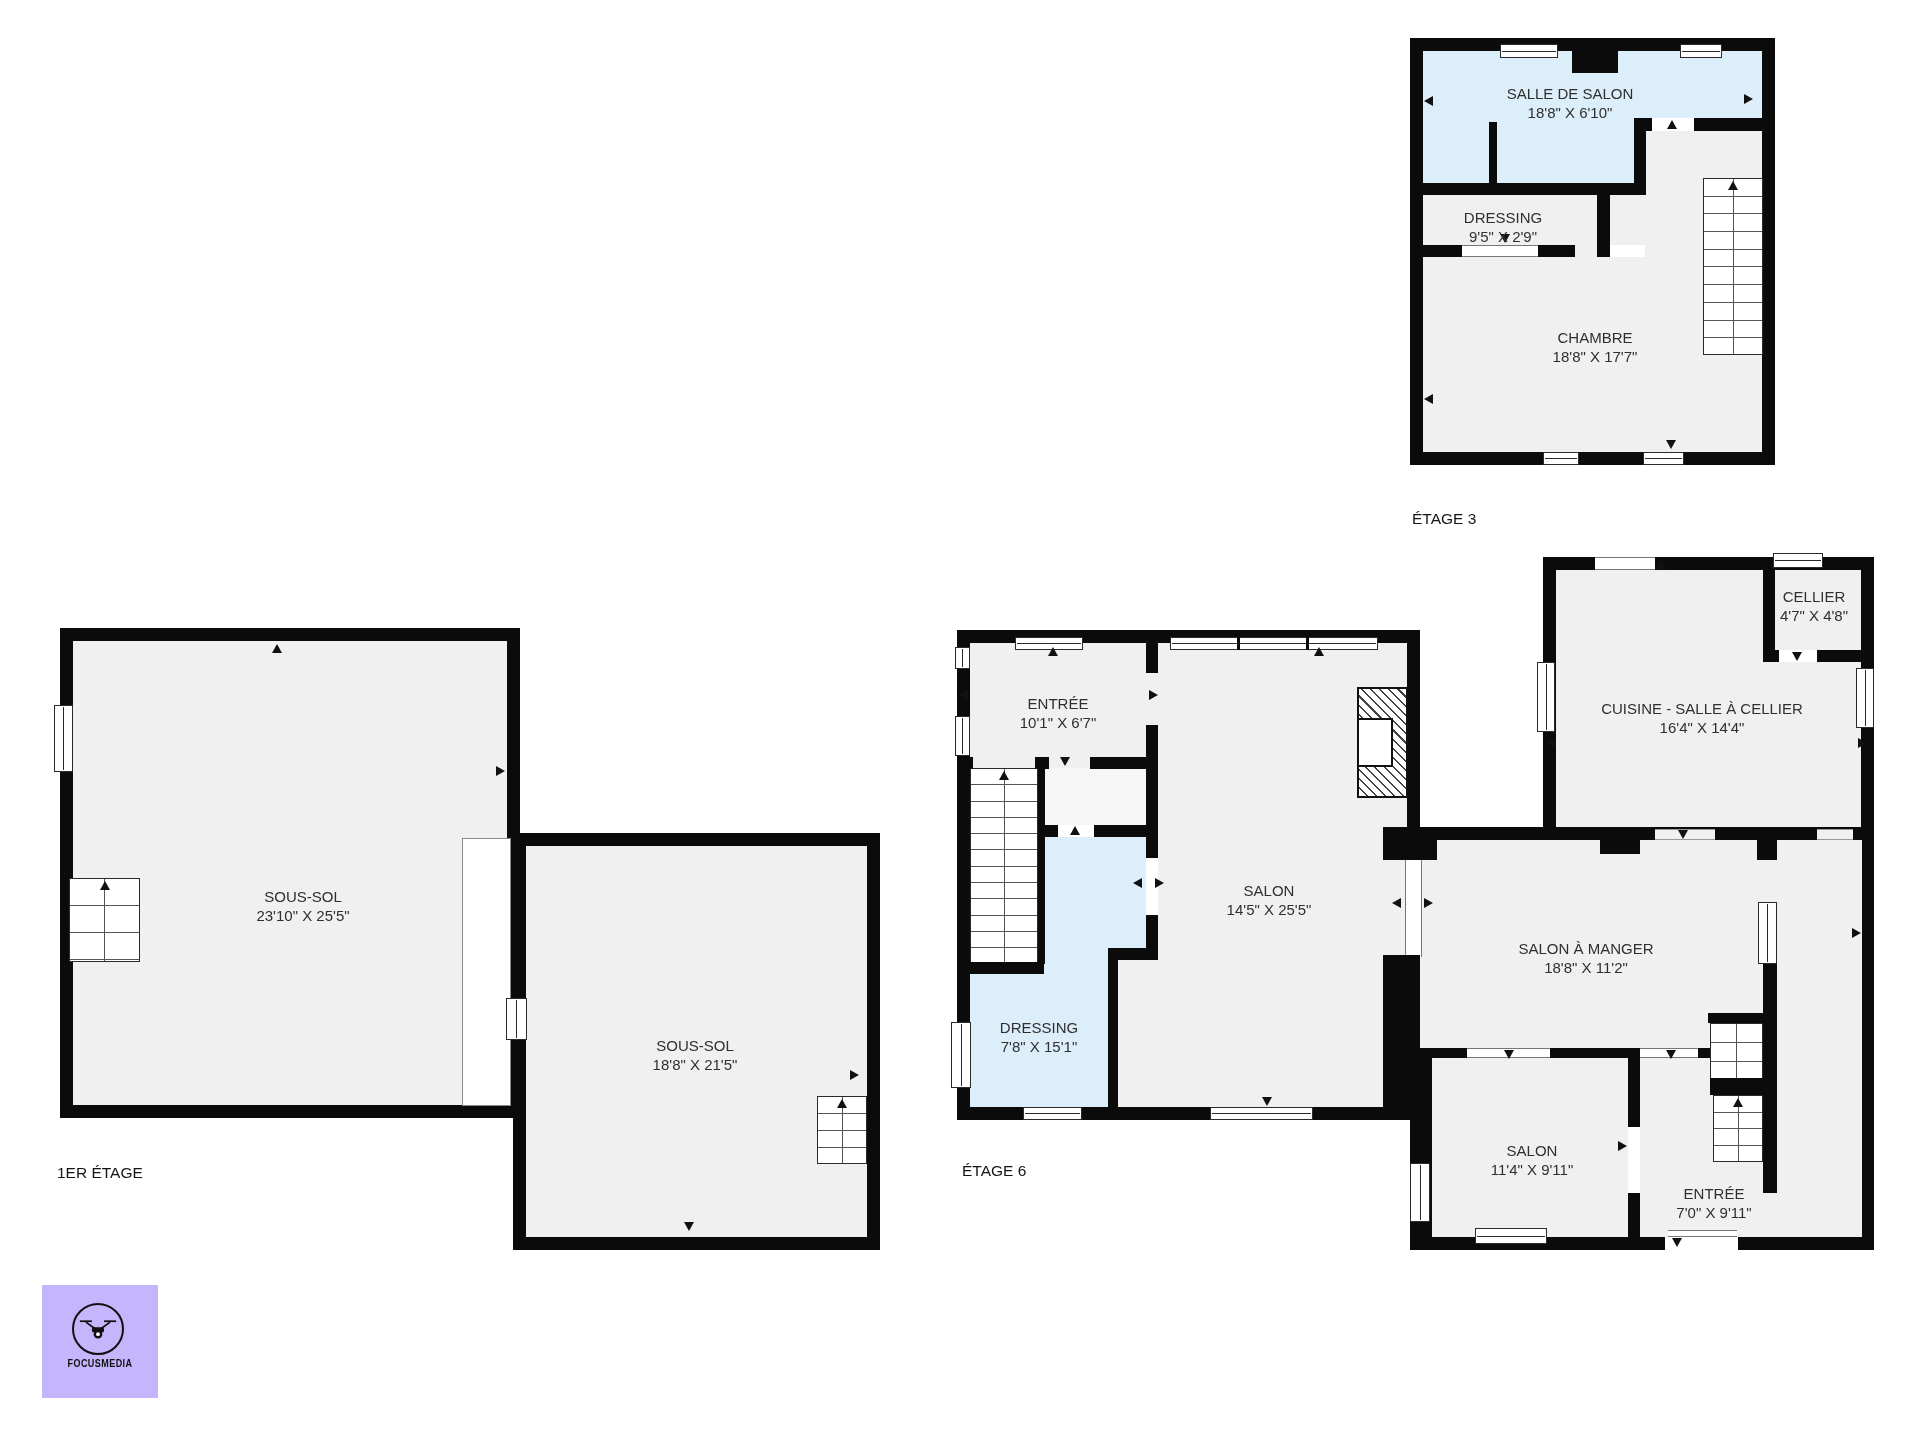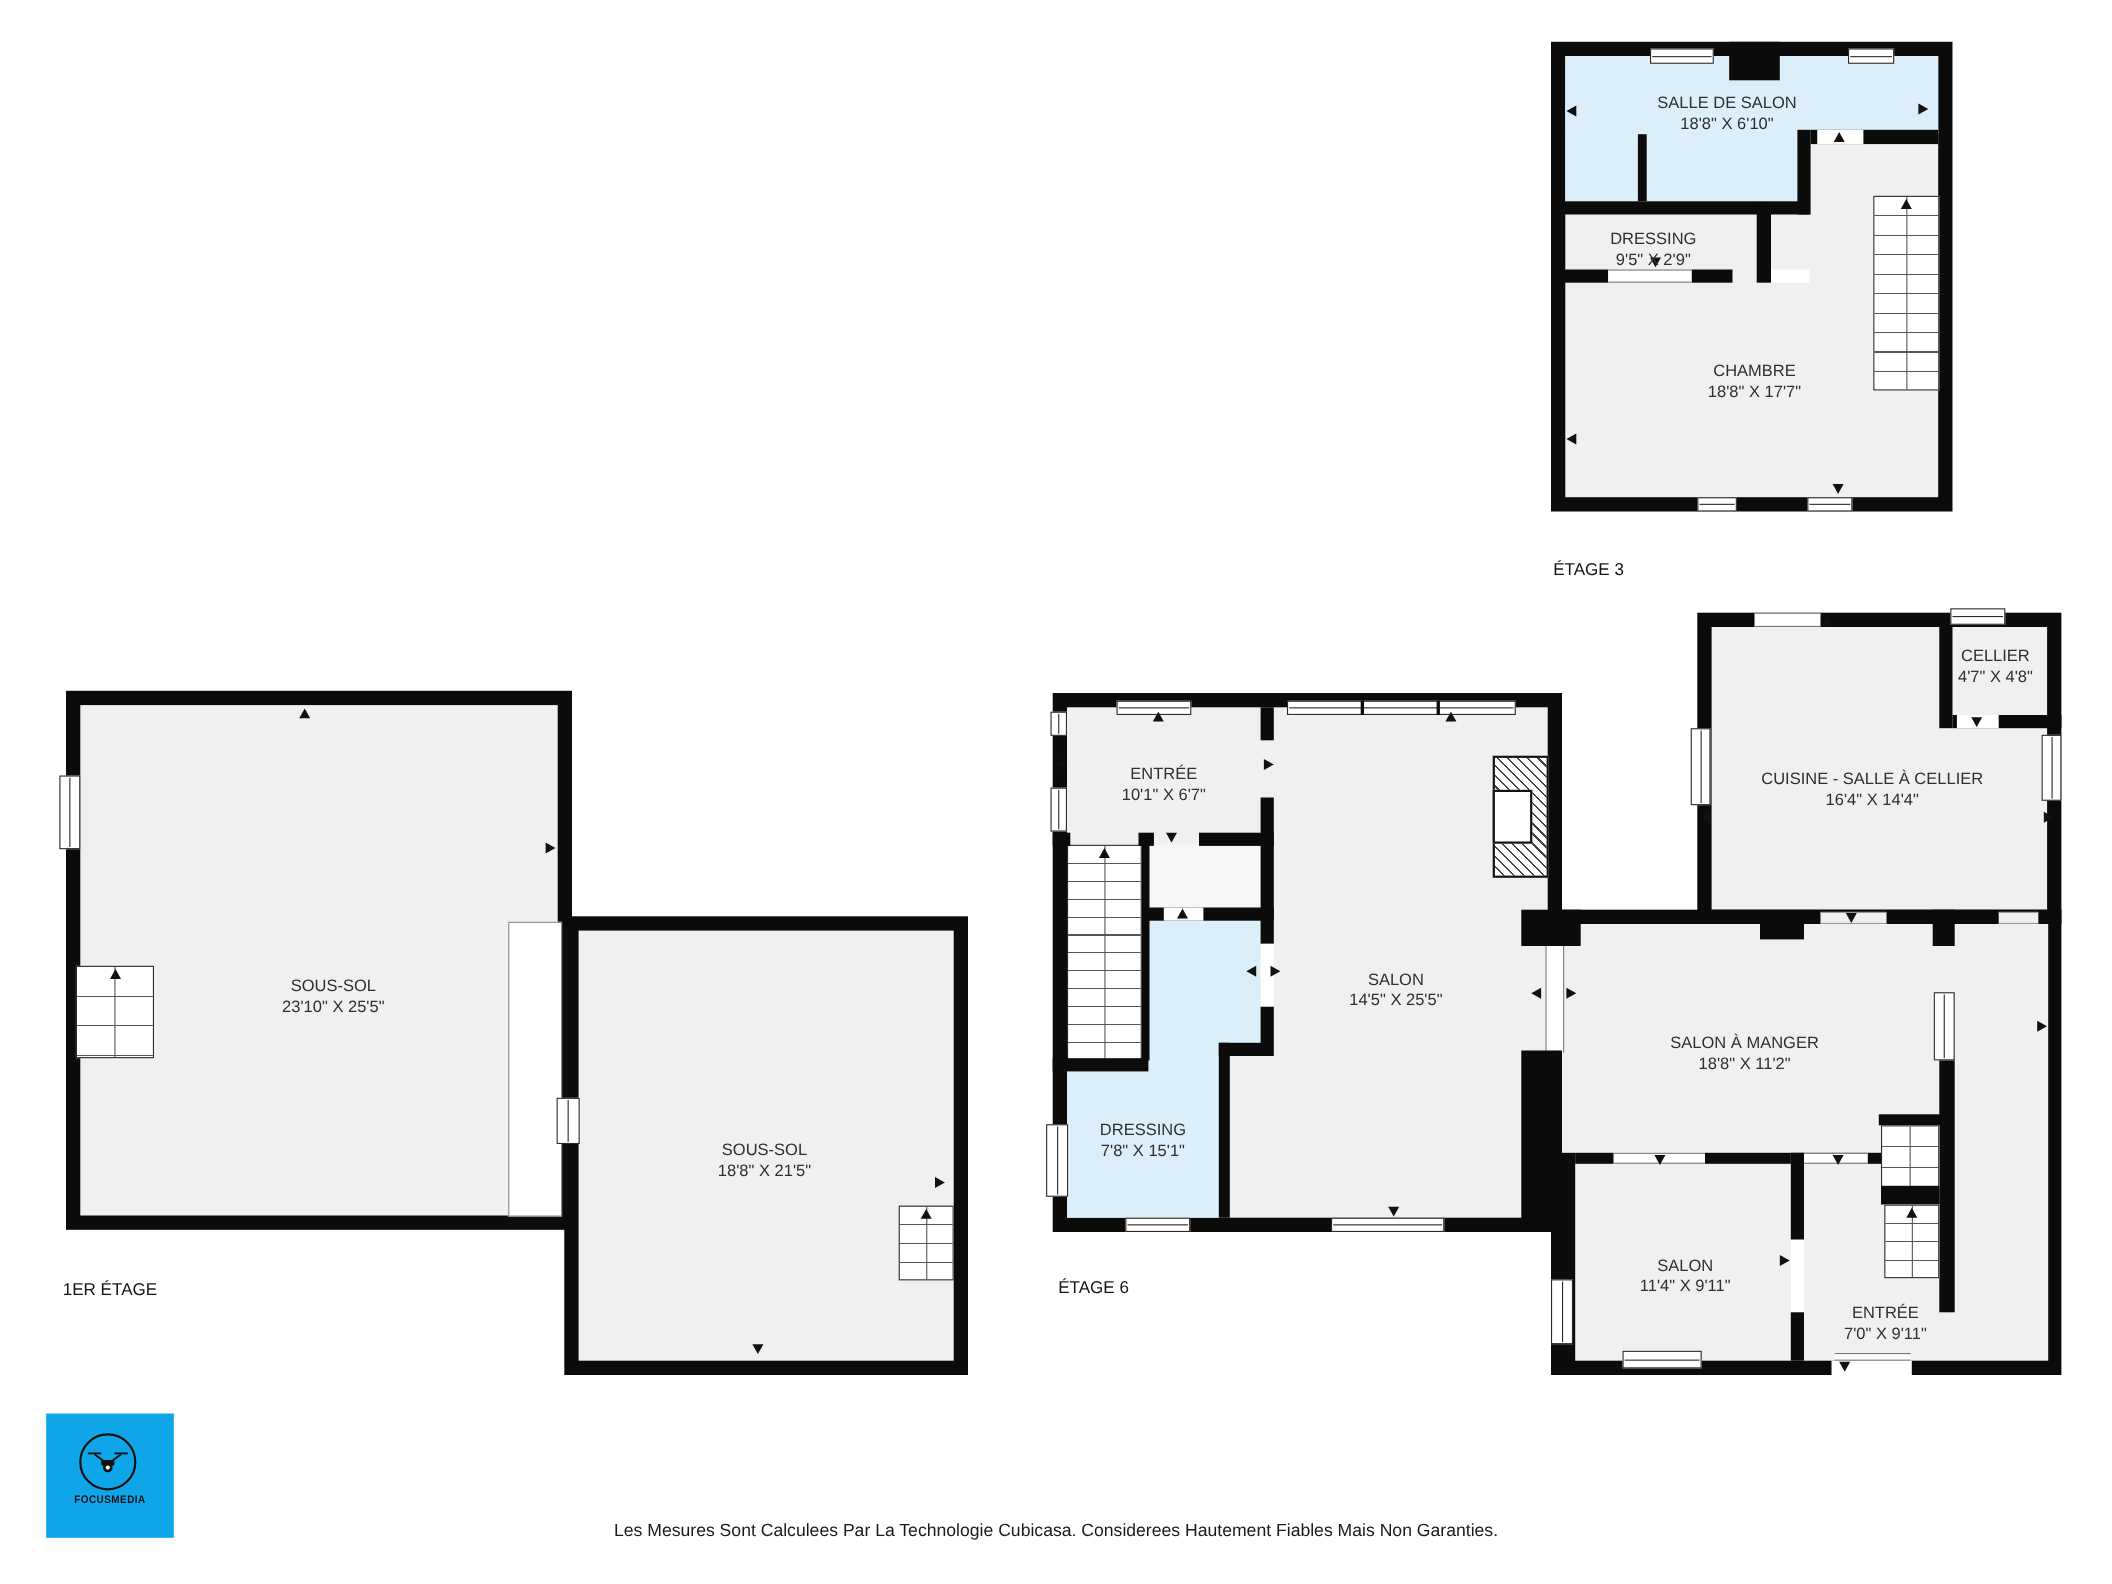--- a/index.html
+++ b/index.html
@@ -26,21 +26,21 @@
   .t-d{border-left:5px solid transparent;border-right:5px solid transparent;border-top:9px solid #111;}
   .t-l{border-top:5px solid transparent;border-bottom:5px solid transparent;border-right:9px solid #111;}
   .t-r{border-top:5px solid transparent;border-bottom:5px solid transparent;border-left:9px solid #111;}
   .st .t-u{left:50%;transform:translateX(-50%);top:2px;}
   .hatch{position:absolute;border:2px solid #111;box-sizing:border-box;background-color:#fff;
          background-image:repeating-linear-gradient(45deg,transparent 0 5px,#444 5px 6.5px);}
   .hatch-in{position:absolute;background:#fff;border:2px solid #111;box-sizing:border-box;}
   .lbl{position:absolute;transform:translateX(-50%);text-align:center;font-size:15px;line-height:18.5px;
        color:#2f2f2f;white-space:nowrap;}
   .fl{position:absolute;font-size:15.5px;color:#141414;}
-  .logo-box{position:absolute;background:#0ea5e9;}
+  .logo-box{position:absolute;background:#c4b5fd;}
   .logo-circle{position:absolute;border:2px solid #111;border-radius:50%;box-sizing:border-box;
                display:flex;align-items:center;justify-content:center;}
   .brand{position:absolute;text-align:center;font-size:10px;font-weight:700;letter-spacing:0.5px;
          color:#111;transform:scaleX(0.9);}
   .disclaimer{position:absolute;left:0;right:0;text-align:center;font-size:16px;color:#1a1a1a;}
 </style>
 </head>
 <body>
 
 <div class="page">
@@ -262,15 +262,14 @@
         <line x1="29" y1="4" x2="43" y2="4" stroke="#111" stroke-width="2"></line>
         <line x1="8" y1="5" x2="19" y2="13" stroke="#111" stroke-width="2"></line>
         <line x1="36" y1="5" x2="25" y2="13" stroke="#111" stroke-width="2"></line>
         <rect x="15" y="11" width="14" height="6" rx="2" fill="#111"></rect>
         <circle cx="22" cy="19" r="5" fill="#111"></circle>
         <circle cx="22" cy="19" r="2.2" fill="#fff"></circle>
       </svg>
     </div>
     <div class="brand" style="left:0;top:73px;width:116px">FOCUSMEDIA</div>
   </div>
-  <div class="disclaimer" style="top:1383px">Les Mesures Sont Calculees Par La Technologie Cubicasa. Considerees Hautement Fiables Mais Non Garanties.</div>
 
 </div>
 
 </body></html>

